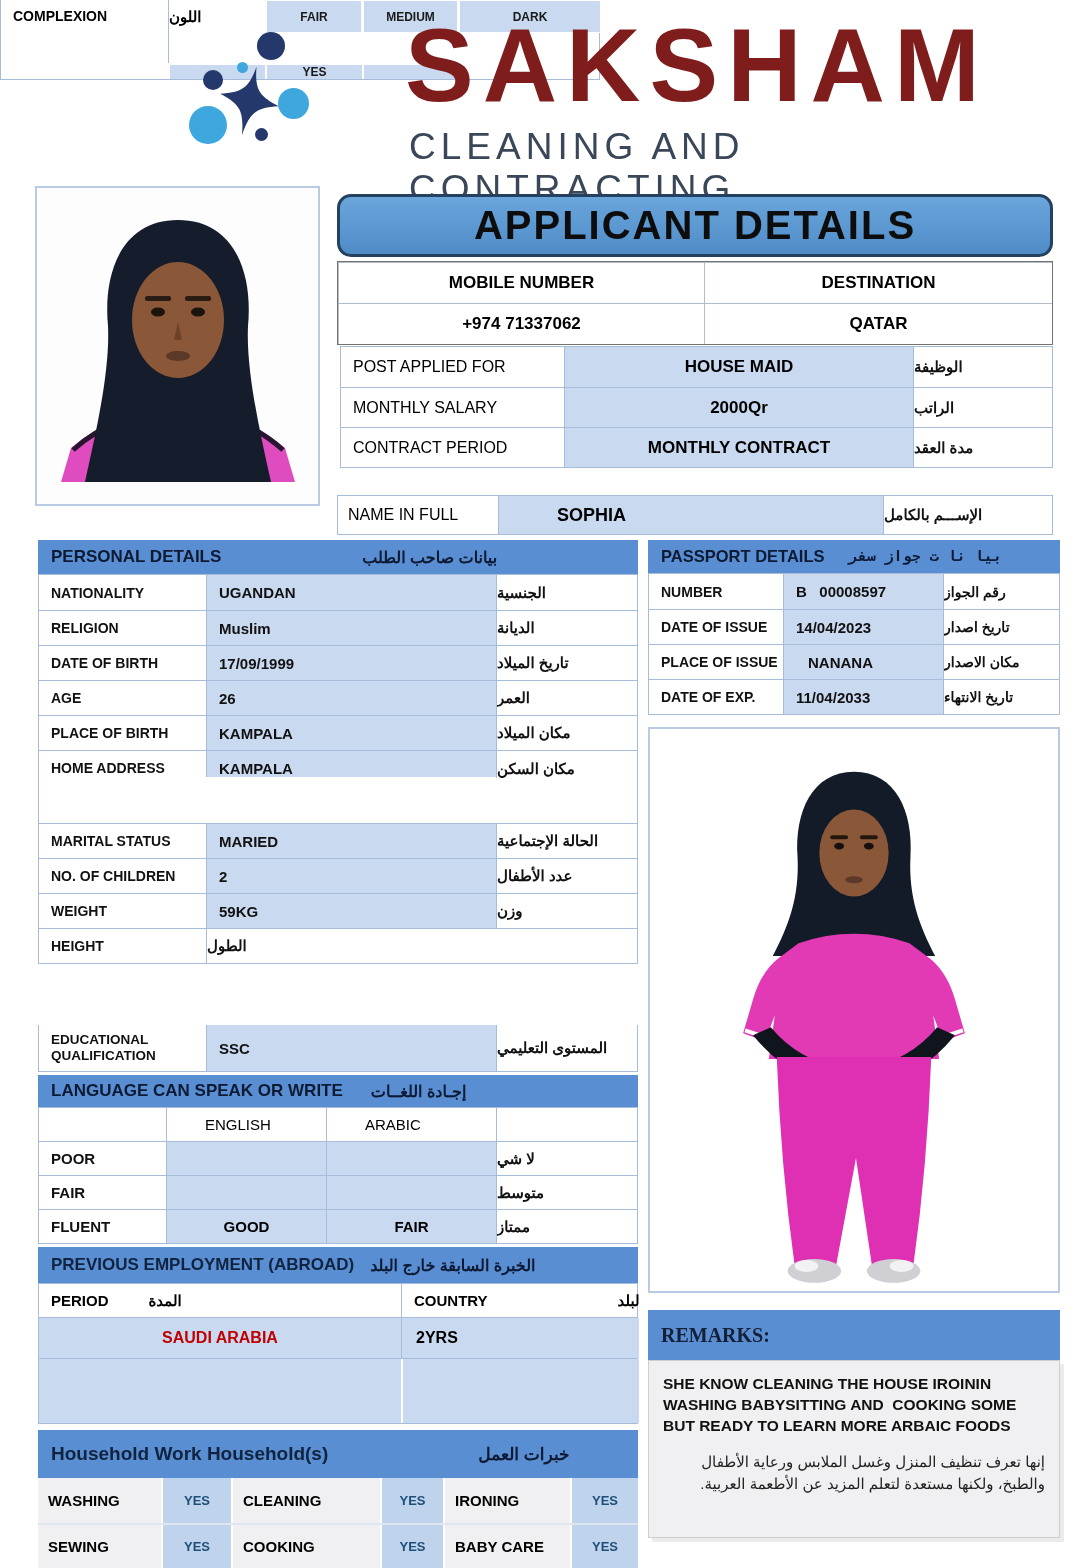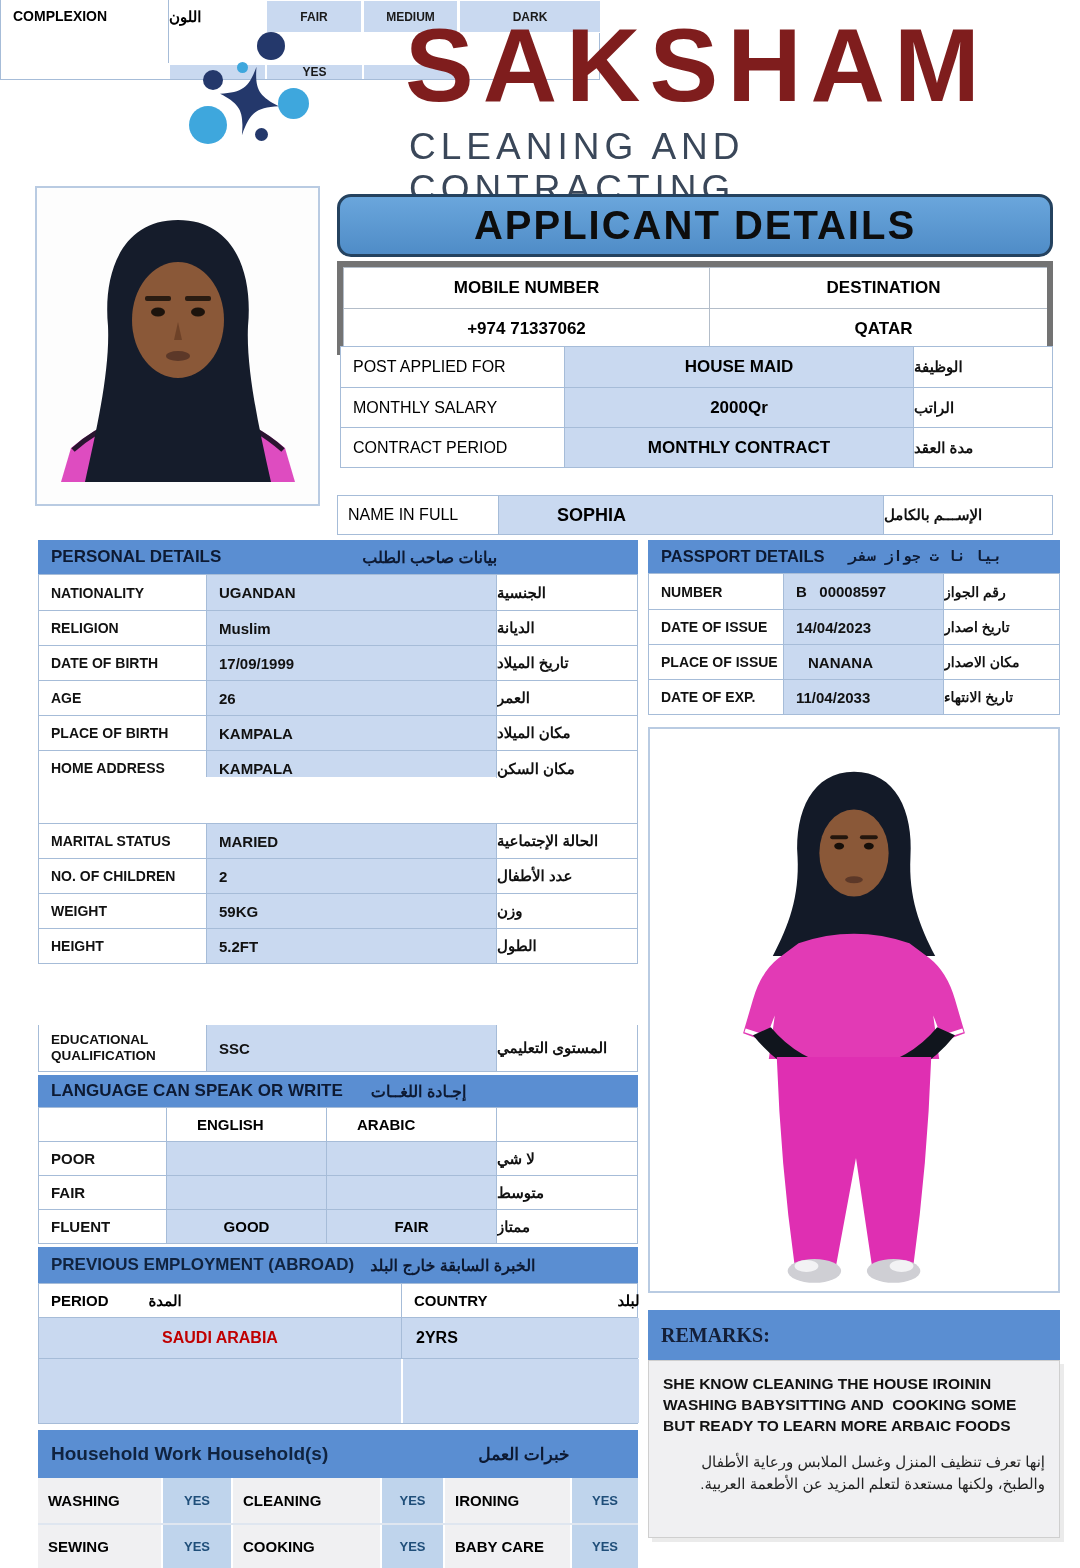--- a/index.html
+++ b/index.html
@@ -31,21 +31,21 @@
   .cell:first-child { border-left:none; }
   .blue { background:#c9d9f0; }
   .lbl { font-size:15px; font-weight:700; color:#111; padding-left:12px; }
   .val { font-size:15px; font-weight:600; color:#111; padding-left:12px; }
   .ar  { font-size:15px; font-weight:600; color:#111; justify-content:flex-end; padding-right:10px; }
 
   
   .contact { left:337px; top:261px; width:716px; }
   .contact .row { grid-template-columns:366px 348px; height:41px; }
   .contact .cell { justify-content:center; font-size:17px; font-weight:700; border-left:1px solid #b3bdc9; }
-  .contact { border:6px solid #737373; }
+  .contact { border:1px solid #737373; }
   .contact .row { border-top:1px solid #b3bdc9; }
 
   
   .job { left:340px; top:346px; width:713px; }
   .job .row { grid-template-columns:223px 349px 141px; height:40px; }
   .job .j-lbl { font-size:16px; font-weight:400; padding-left:12px; }
   .job .j-val { justify-content:center; font-size:17px; font-weight:700; }
   .job .ar { font-size:15px; }
 
   
@@ -78,21 +78,21 @@
   .edu { left:38px; top:1025px; width:600px; }
   .edu .row { grid-template-columns:167px 290px 143px; height:46px; }
   .edu .lbl { font-size:13.5px; line-height:1.15; }
 
   
   .langbar { left:38px; top:1075px; width:600px; height:32px; }
   .langbar .ta { flex:0 0 auto; margin-left:28px; }
   .language { left:38px; top:1107px; width:600px; }
   .language .row { grid-template-columns:127px 160px 170px 143px; height:34px; }
   .language .row.hdr { height:33px; }
-  .language .hcell { justify-content:flex-start; padding-left:30px; font-size:15px; font-weight:700; }
+  .language .hcell { justify-content:flex-start; padding-left:38px; font-size:15px; font-weight:400; }
   .language .ccell { justify-content:center; font-size:15px; font-weight:700; }
 
   
   .empbar { left:38px; top:1247px; width:600px; height:36px; }
   .empbar .t { font-size:17px; color:#10233f; }
   .empbar .ta { flex:0 0 auto; margin-left:16px; }
   .employment { left:38px; top:1283px; width:600px; }
   .employment .row { grid-template-columns:362px 238px; }
   .employment .hr { height:33px; }
   .employment .dr { height:41px; }
@@ -253,21 +253,20 @@
       <div class="cell val blue">2</div>
       <div class="cell ar">عدد الأطفال</div>
     </div>
     <div class="row">
       <div class="cell lbl">WEIGHT</div>
       <div class="cell val blue">59KG</div>
       <div class="cell ar">وزن</div>
     </div>
     <div class="row">
       <div class="cell lbl">HEIGHT</div>
-      <div class="cell val blue">5.2FT</div>
       <div class="cell ar">الطول</div>
     </div>
   </div>
 
   <div class="complexion">
     <div class="cx-lbl">COMPLEXION</div>
     <div class="cx-opt">FAIR</div>
     <div class="cx-opt">MEDIUM</div>
     <div class="cx-opt">DARK</div>
     <div class="cx-ar">اللون</div>

